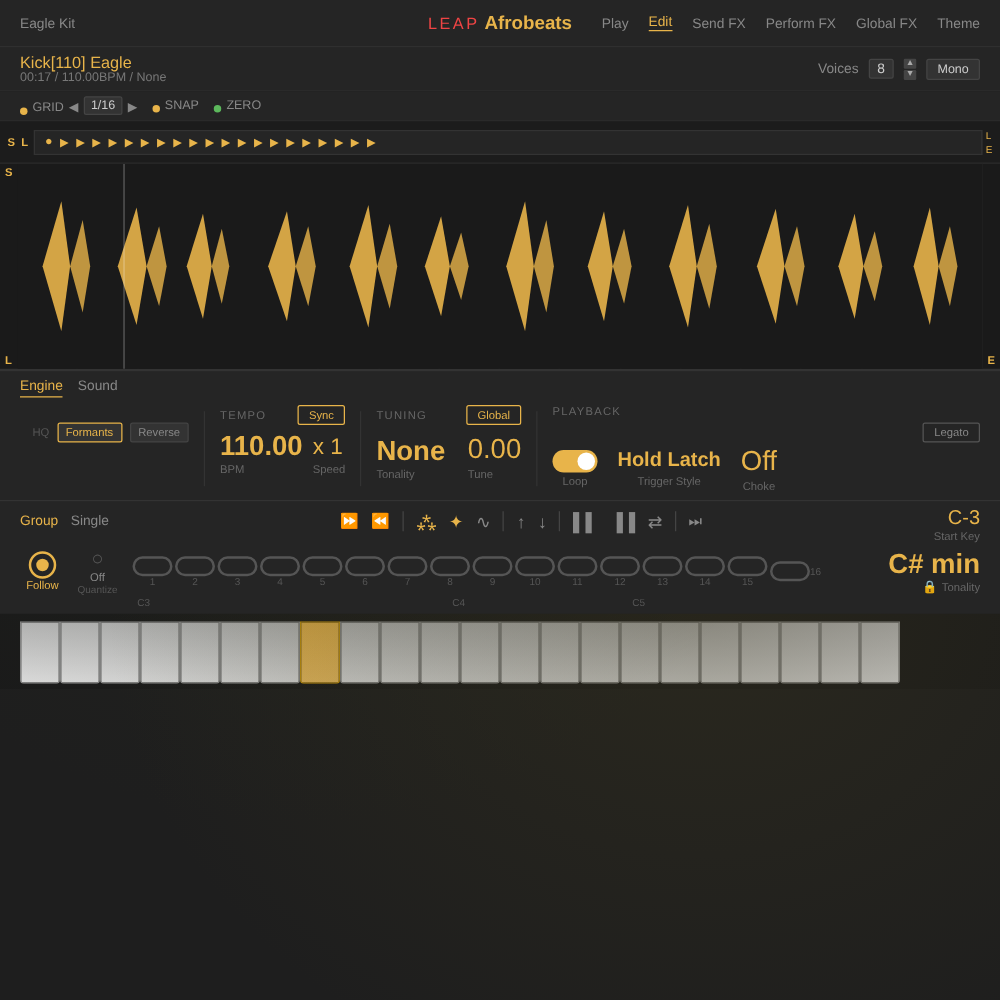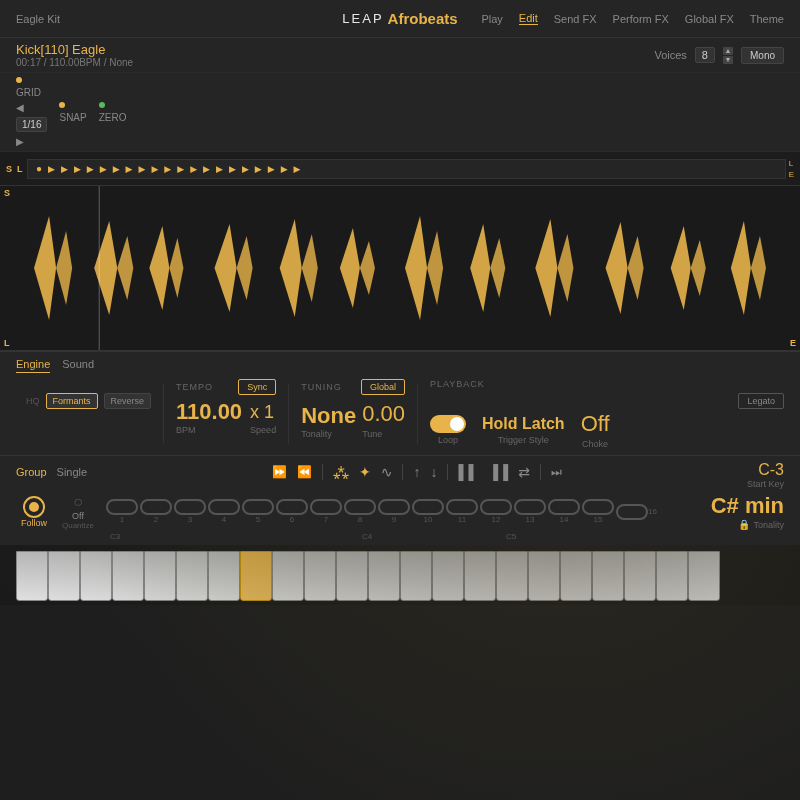--- a/index.html
+++ b/index.html
@@ -45,21 +45,21 @@
     .header-title {
       position: absolute;
       left: 50%;
       transform: translateX(-50%);
       display: flex;
       align-items: center;
       gap: 4px;
     }
 
     .header-title .leap {
-      color: #e5e5e5;
+      color: #ef4444;
       font-size: 13px;
       letter-spacing: 2px;
     }
 
     .header-title .product {
       color: #e8b44a;
       font-size: 15px;
       font-weight: bold;
     }
 
@@ -150,25 +150,24 @@
       display: flex;
       align-items: center;
       gap: 12px;
       border-bottom: 1px solid #2a2a2a;
       position: relative;
       z-index: 10;
     }
 
     .grid-item {
       display: flex;
-      align-items: flex-start;
+      align-items: flex-end;
       gap: 4px;
       font-size: 10px;
       color: #888;
-      flex-direction: column;
     }
 
     .dot {
       width: 6px;
       height: 6px;
       border-radius: 50%;
       background: #e8b44a;
     }
 
     .dot.green { background: #5cb85c; }
@@ -694,21 +693,21 @@
           </div>
         </div>
       </div>
       <div class="v-sep"></div>
 
       <div style="display:flex;flex-direction:column;min-width:100px;">
         <div style="display:flex;justify-content:space-between;align-items:center;margin-bottom:2px;">
           <span class="section-label">TUNING</span>
           <button class="param-sync-btn active">Global</button>
         </div>
-        <div style="display:flex;gap:6px;align-items:flex-end;">
+        <div style="display:flex;gap:18px;align-items:flex-end;">
           <div>
             <div class="param-value">None</div>
             <div class="param-sub">Tonality</div>
           </div>
           <div>
             <div class="tune-val" style="font-size:22px;color:#e8b44a;">0.00</div>
             <div class="param-sub">Tune</div>
           </div>
         </div>
       </div>

